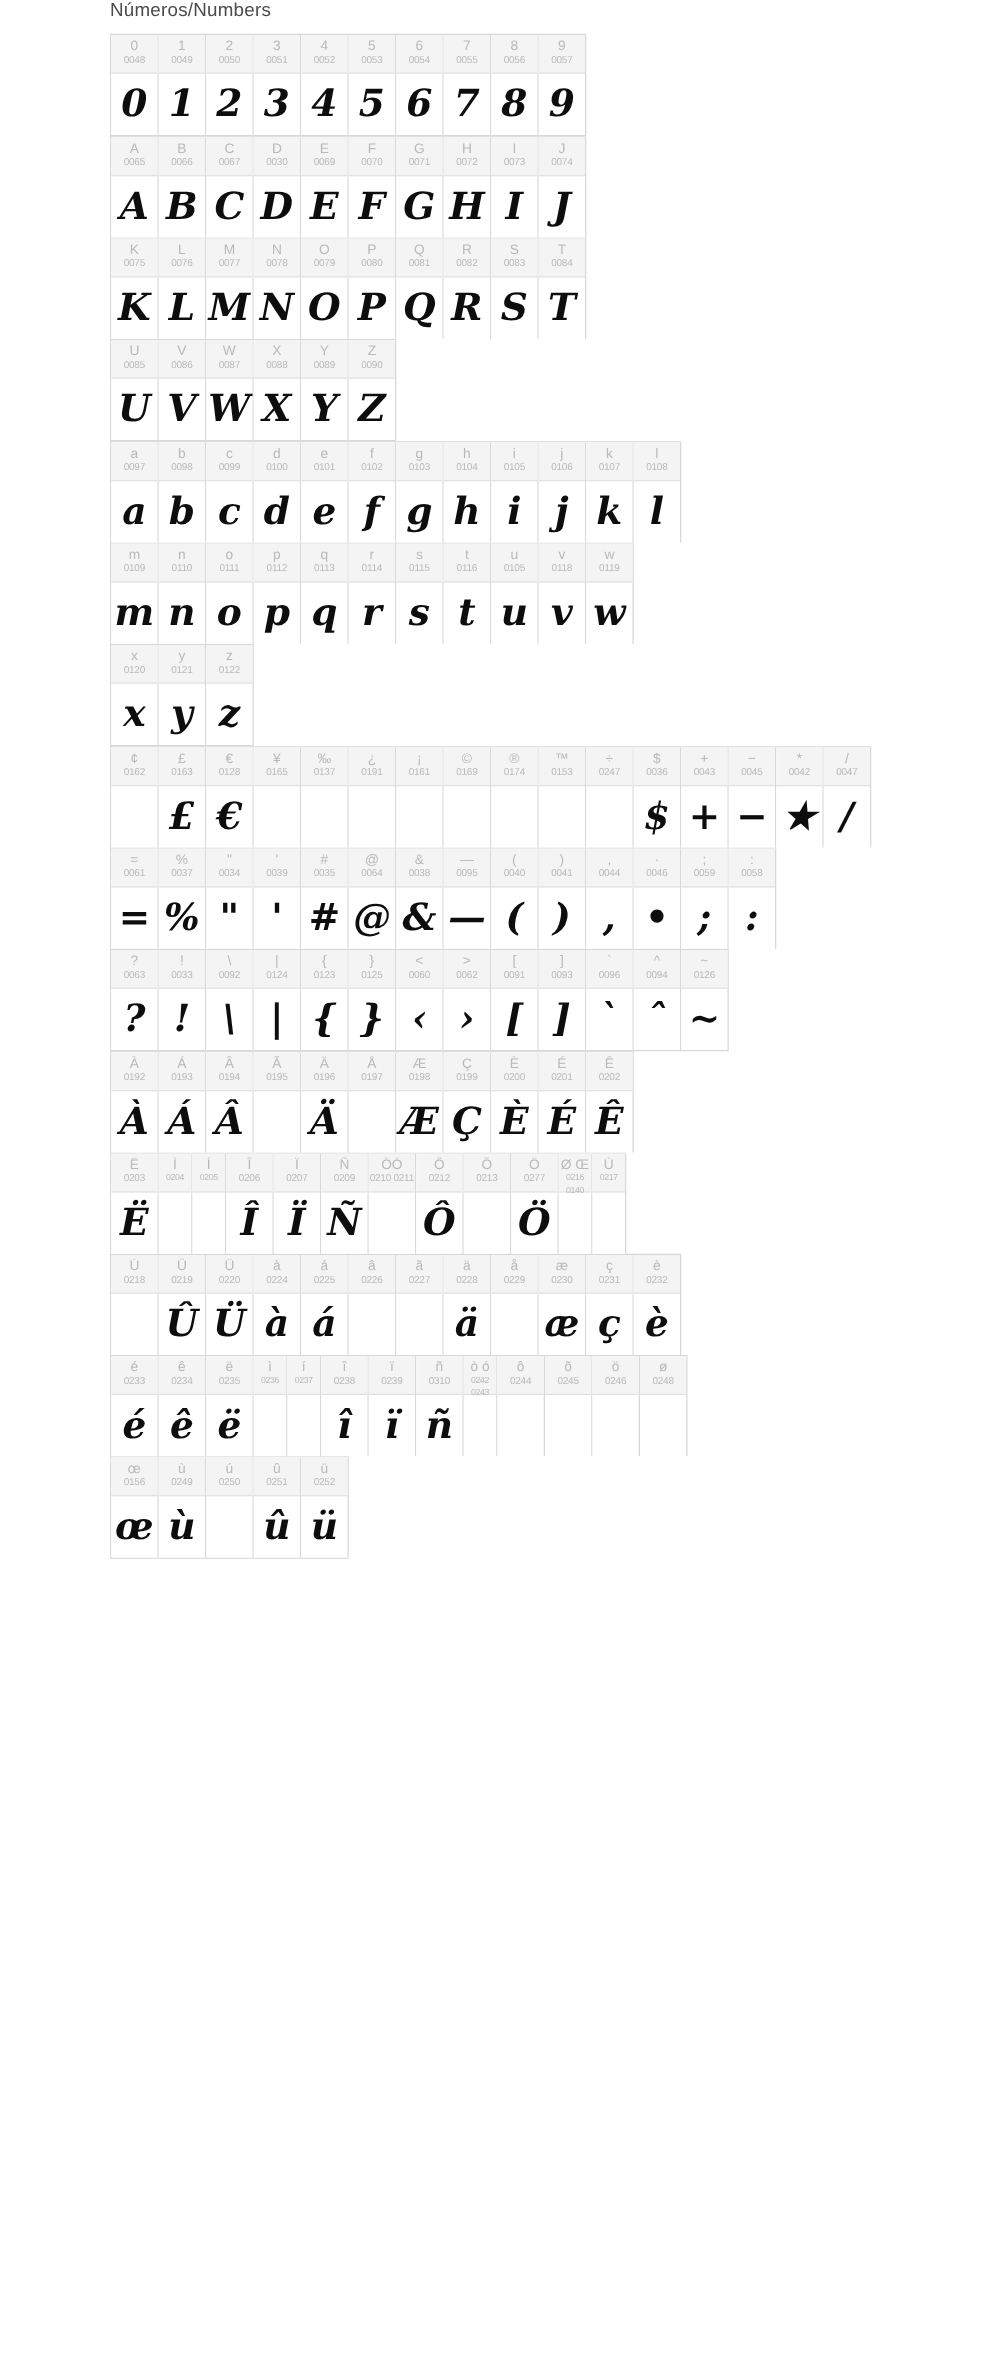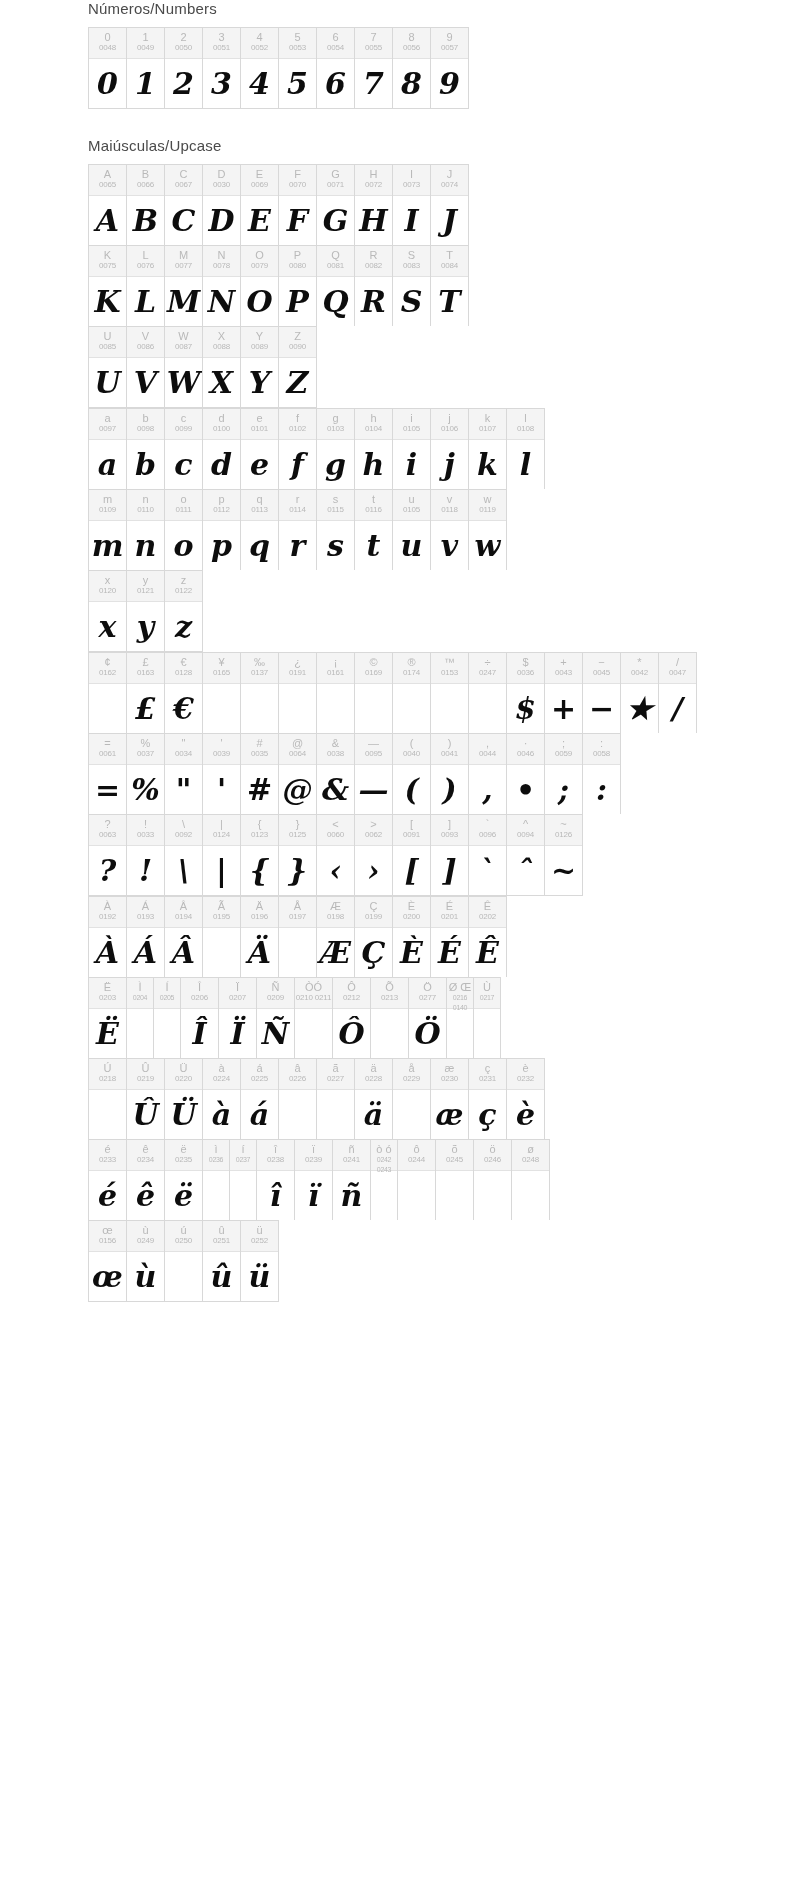--- a/index.html
+++ b/index.html
@@ -165,21 +165,20 @@
               <div class="head">
                 <div class="ch">9</div>
                 <div class="code">0057</div>
               </div>
               <div class="glyph">9</div>
             </div>
           </div>
         </div>
       </div>
       <div class="section">
-        <div class="section-title">Maiúsculas/Upcase</div>
         <div class="rows">
           <div class="glyph-row">
             <div class="cell">
               <div class="head">
                 <div class="ch">A</div>
                 <div class="code">0065</div>
               </div>
               <div class="glyph">A</div>
             </div>
             <div class="cell">
@@ -1166,21 +1165,21 @@
             <div class="cell">
               <div class="head">
                 <div class="ch">ï</div>
                 <div class="code">0239</div>
               </div>
               <div class="glyph">ï</div>
             </div>
             <div class="cell">
               <div class="head">
                 <div class="ch">ñ</div>
-                <div class="code">0241</div>
+                <div class="code">0310</div>
               </div>
               <div class="glyph">ñ</div>
             </div>
             <div class="cell empty narrow">
               <div class="head">
                 <div class="ch">ò ó</div>
                 <div class="code">0242 0243</div>
               </div>
               <div class="glyph"></div>
             </div>

